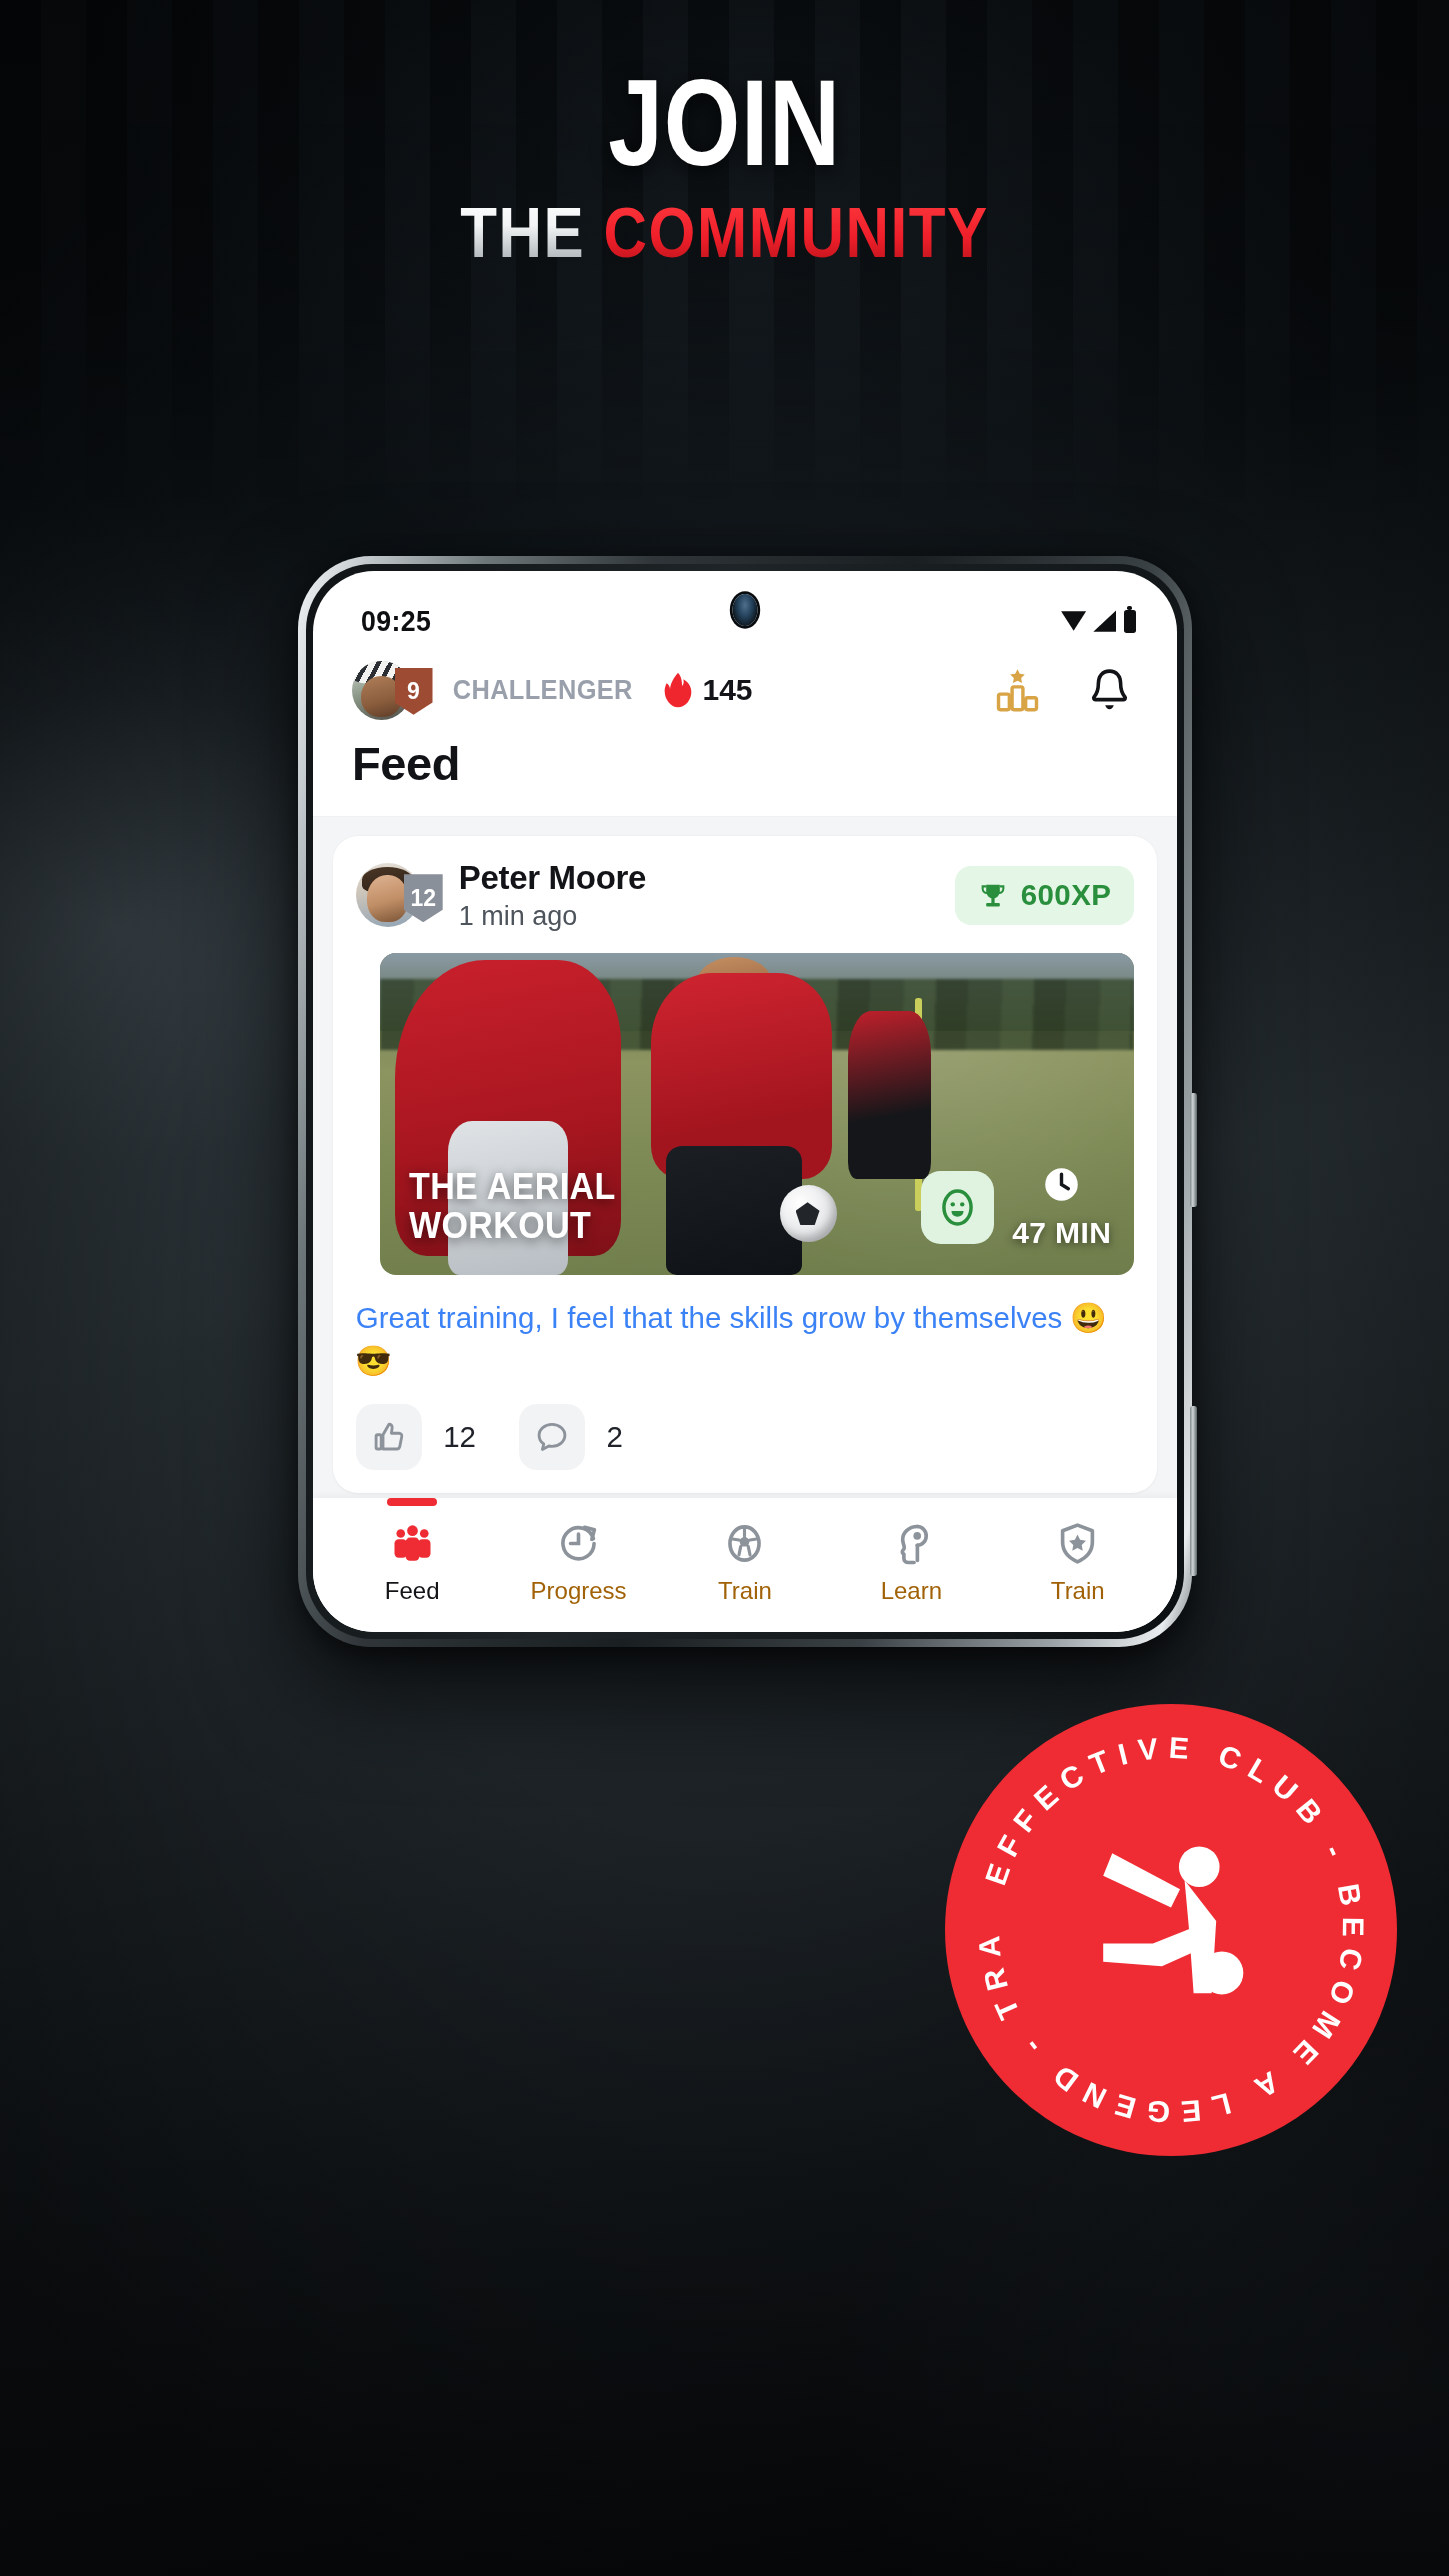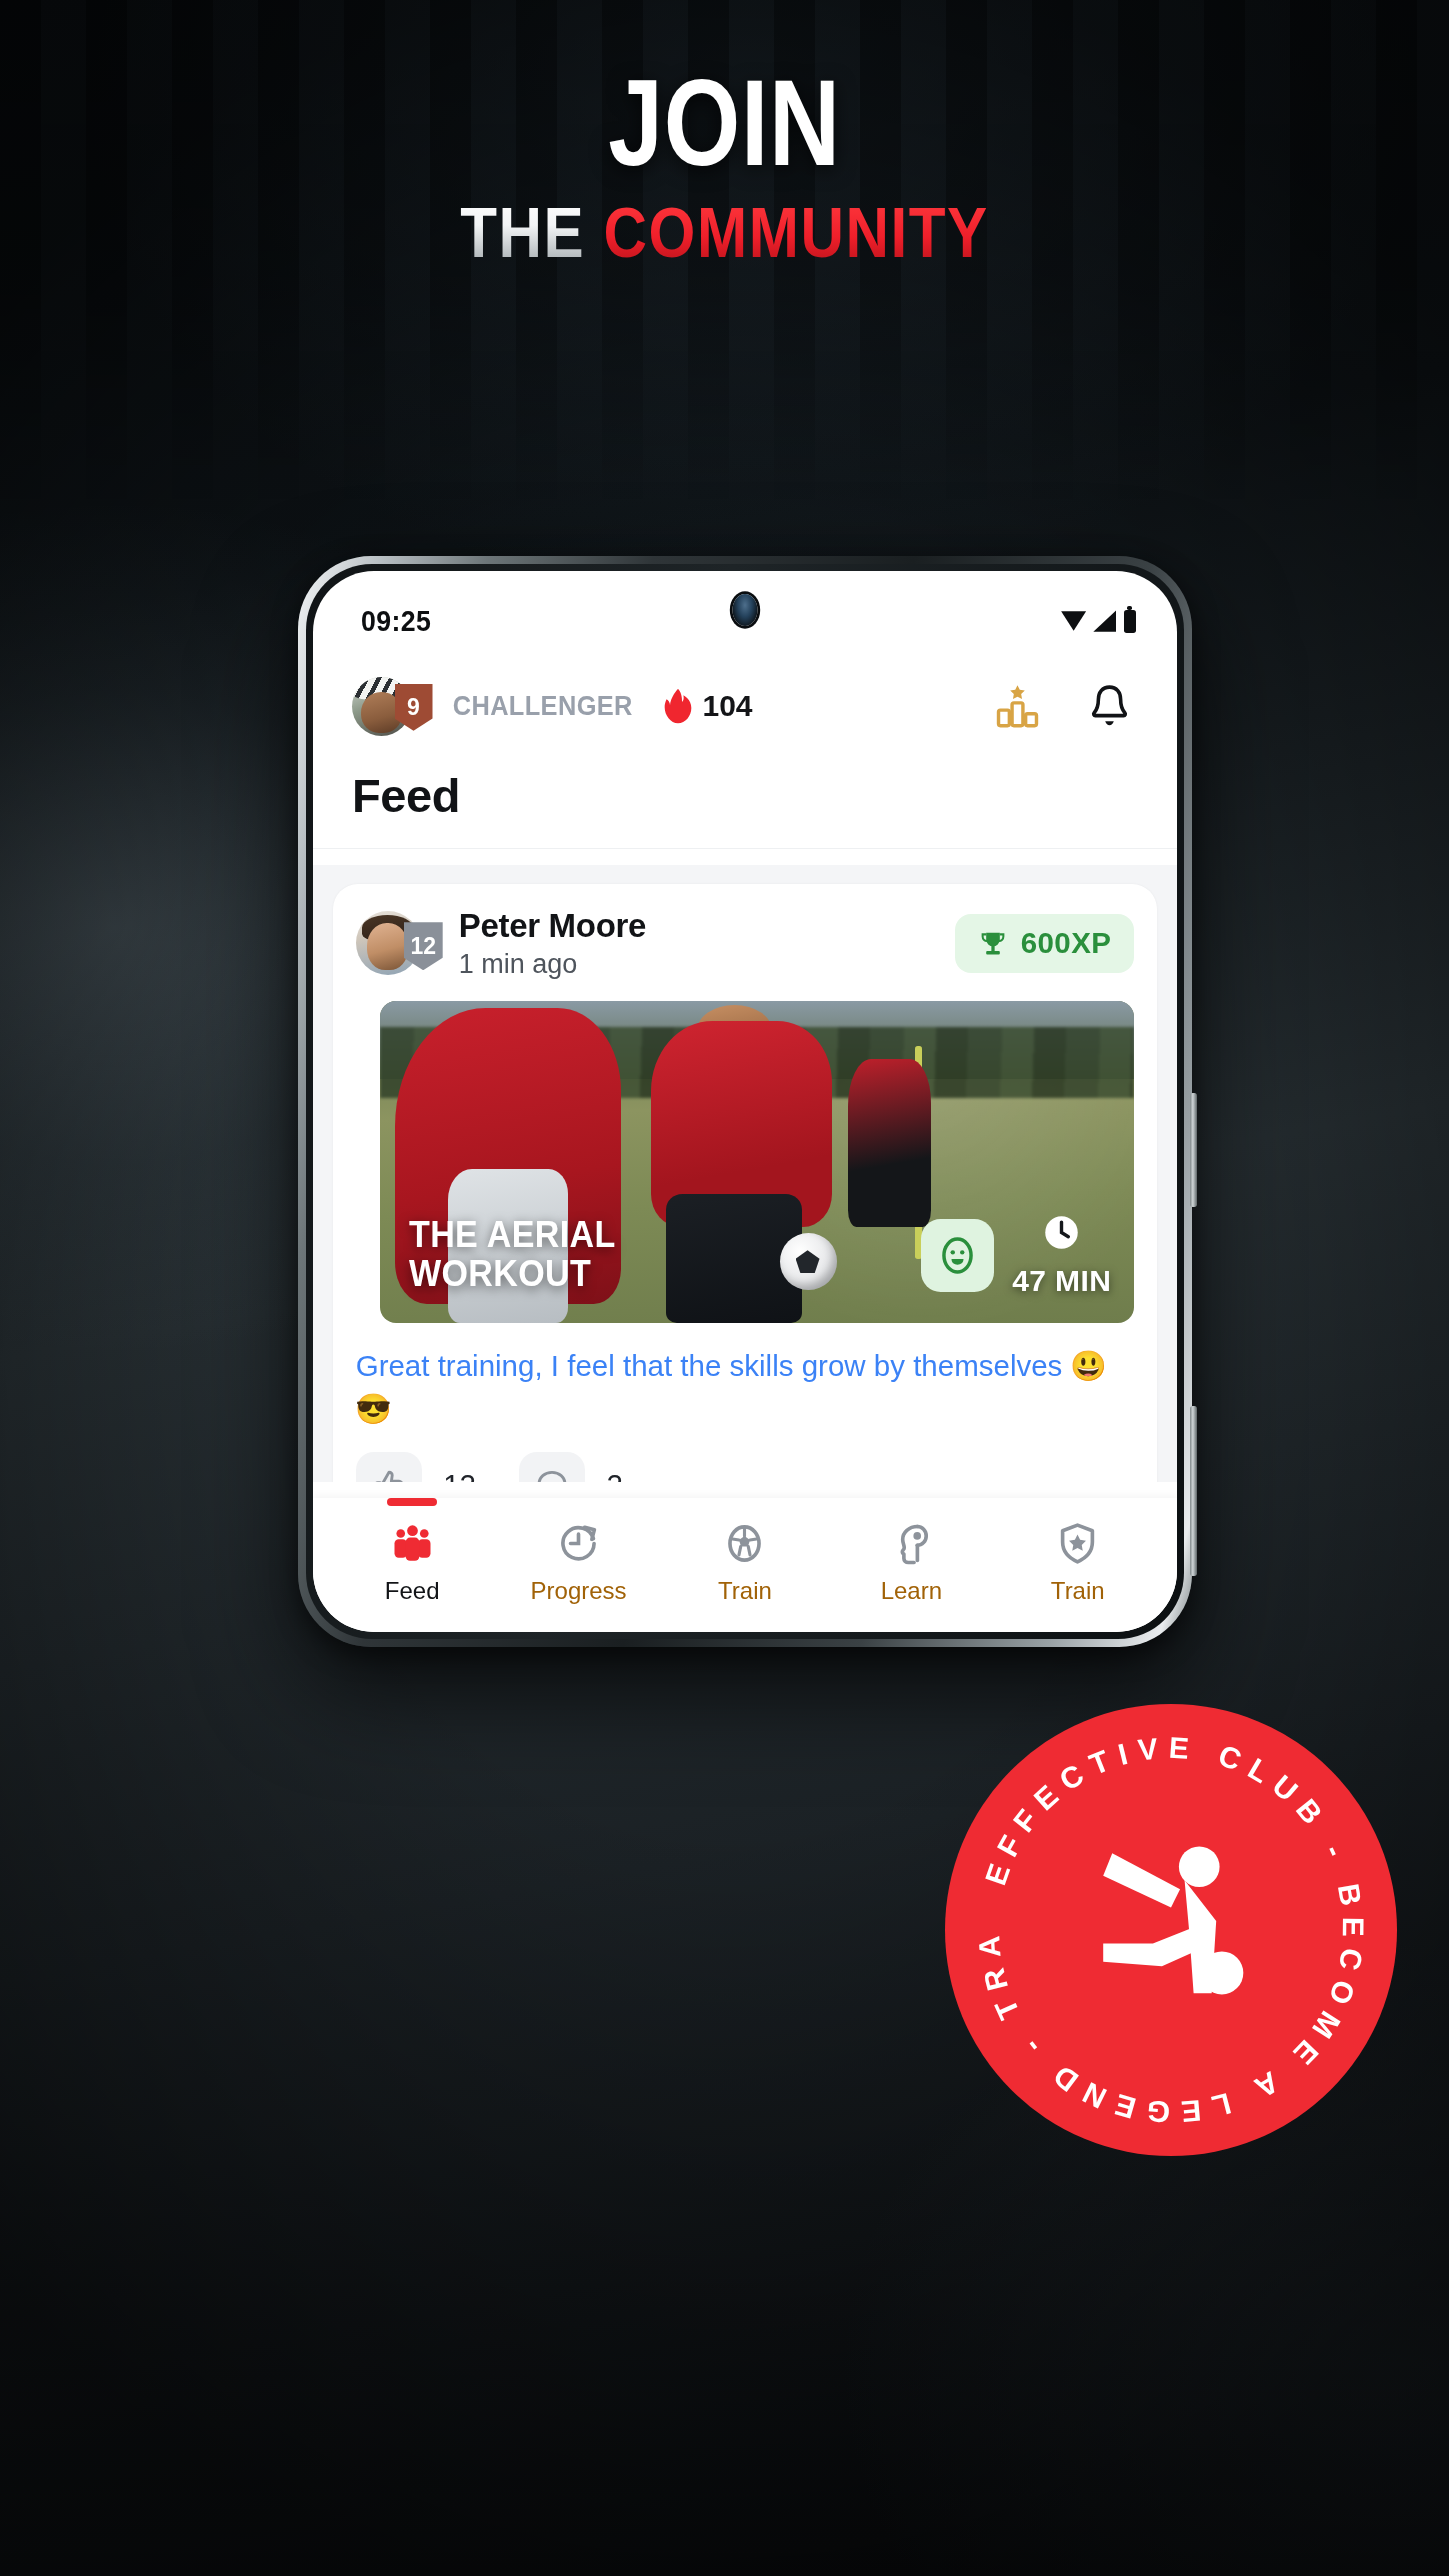--- a/index.html
+++ b/index.html
@@ -86,21 +86,21 @@
   .phone-inner-ring {
     position: absolute; left: 8px; top: 8px; right: 8px; bottom: 8px;
     border-radius: 66px;
     background: linear-gradient(100deg, #101416 0%, #1e2427 40%, #0c1012 100%);
   }
   .phone-screen {
     position: absolute; left: 15px; top: 15px; right: 15px; bottom: 15px;
     border-radius: 61px;
     background: #ffffff;
     overflow: hidden;
-    display: flex; flex-direction: column; gap: 16px;
+    display: flex; flex-direction: column;
   }
   .btn-vol, .btn-pow {
     position: absolute; right: -4.5px;
     width: 6.3px;
     background: linear-gradient(90deg, #7f8789, #cfd5d7 40%, #5e6668);
     border-radius: 2.7px;
   }
   .btn-vol { top: 537px; height: 114px; }
   .btn-pow { top: 850px; height: 170px; }
 
@@ -346,21 +346,21 @@
           <div class="lvl-badge brown">9</div>
         </div>
         <div class="hdr-rank">CHALLENGER</div>
         <div class="hdr-streak">
           <span>
             <svg width="32" height="38" viewBox="0 0 24 28">
               <path d="M12 1C12 1 6 7.5 6 13.5C6 10.5 3.5 9 3.5 9C3.5 9 2 11.5 2 15C2 21 6.5 27 12 27C17.5 27 22 21.5 22 15.5C22 9 16 6 16 6C16 6 17 9.5 15 11C15 11 15.5 4.5 12 1Z" fill="#f0262f"></path>
               <path d="M12 27C9 27 7 24 7 21C7 17.5 12 13 12 13C12 13 17 17.5 17 21C17 24 15 27 12 27Z" fill="#ffffff" opacity="0.0"></path>
             </svg>
           </span>
-          <span class="streak-num">104</span>
+          <span class="streak-num">145</span>
         </div>
       </div>
       <div class="hdr-right">
         <span>
           <svg width="47" height="47" viewBox="0 0 26 26">
             <path d="M13 1.2l1.25 2.55 2.8.4-2.02 1.97.48 2.79L13 7.6l-2.51 1.31.48-2.79L8.95 4.15l2.8-.4z" fill="#d8a445"></path>
             <rect x="2.5" y="15" width="6" height="8.6" rx="1" fill="none" stroke="#d8a445" stroke-width="1.9"></rect>
             <rect x="10" y="11" width="6" height="12.6" rx="1" fill="none" stroke="#d8a445" stroke-width="1.9"></rect>
             <rect x="17.5" y="17" width="6" height="6.6" rx="1" fill="none" stroke="#d8a445" stroke-width="1.9"></rect>
           </svg>

